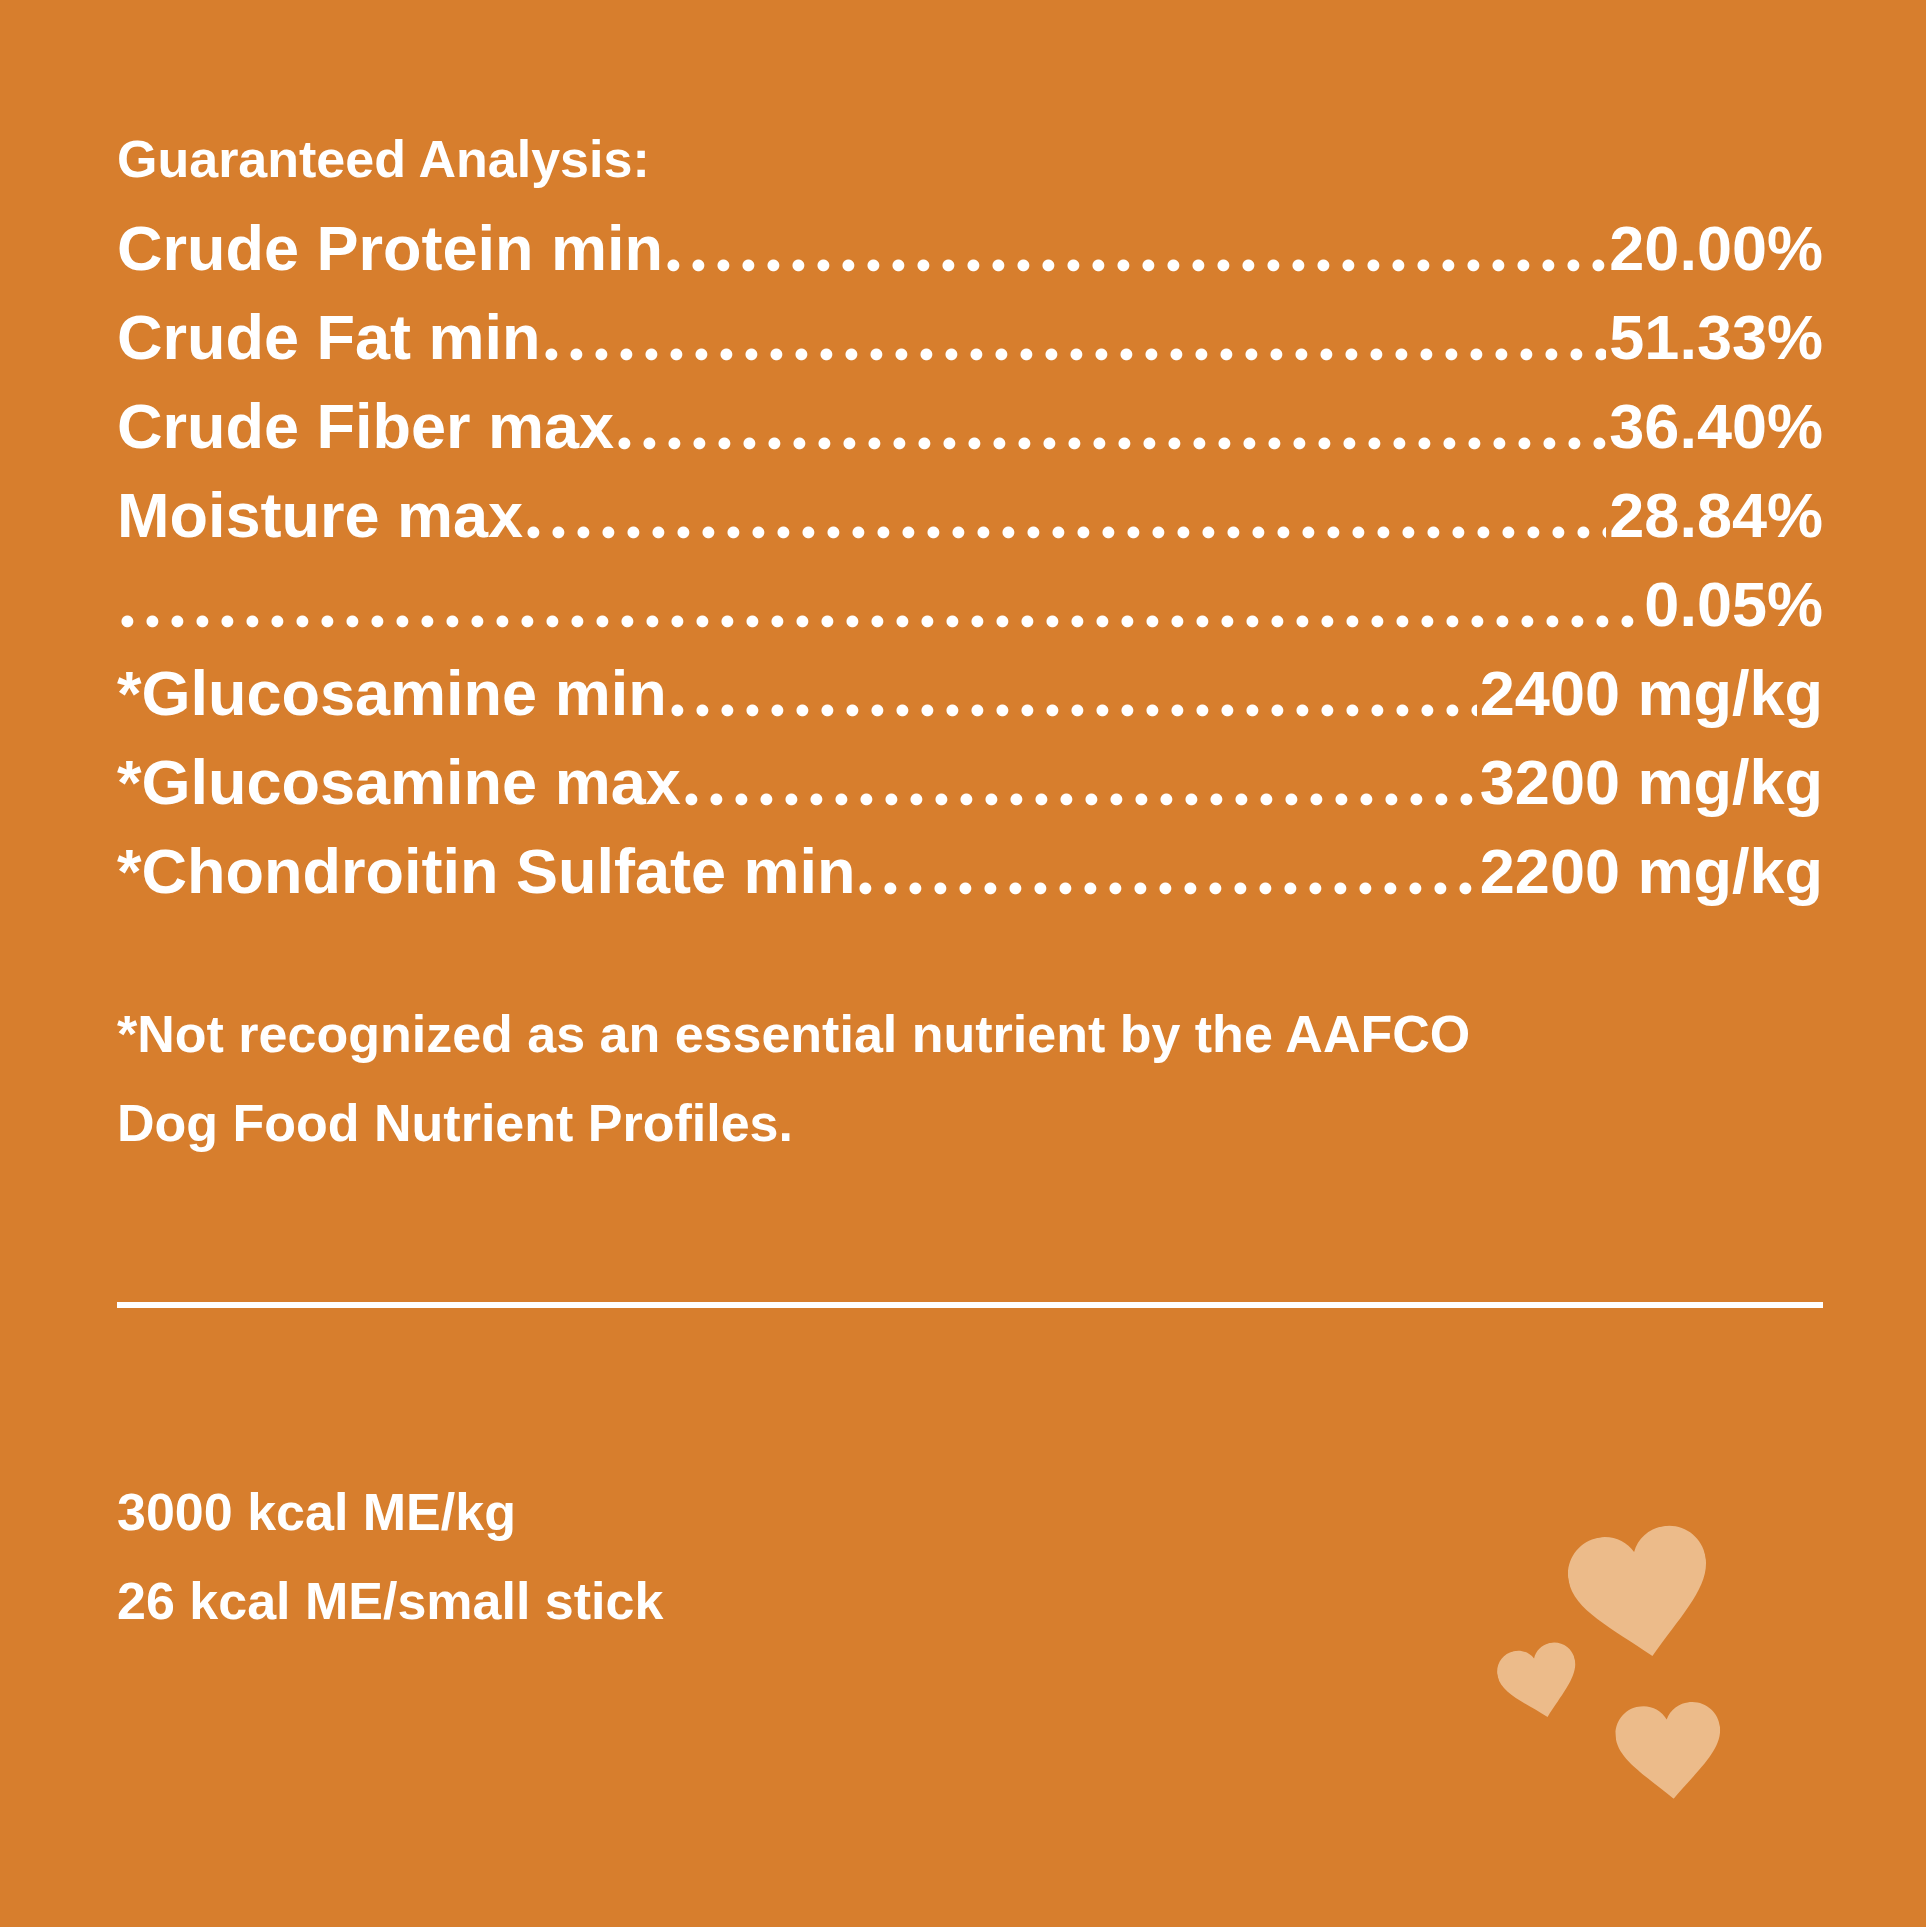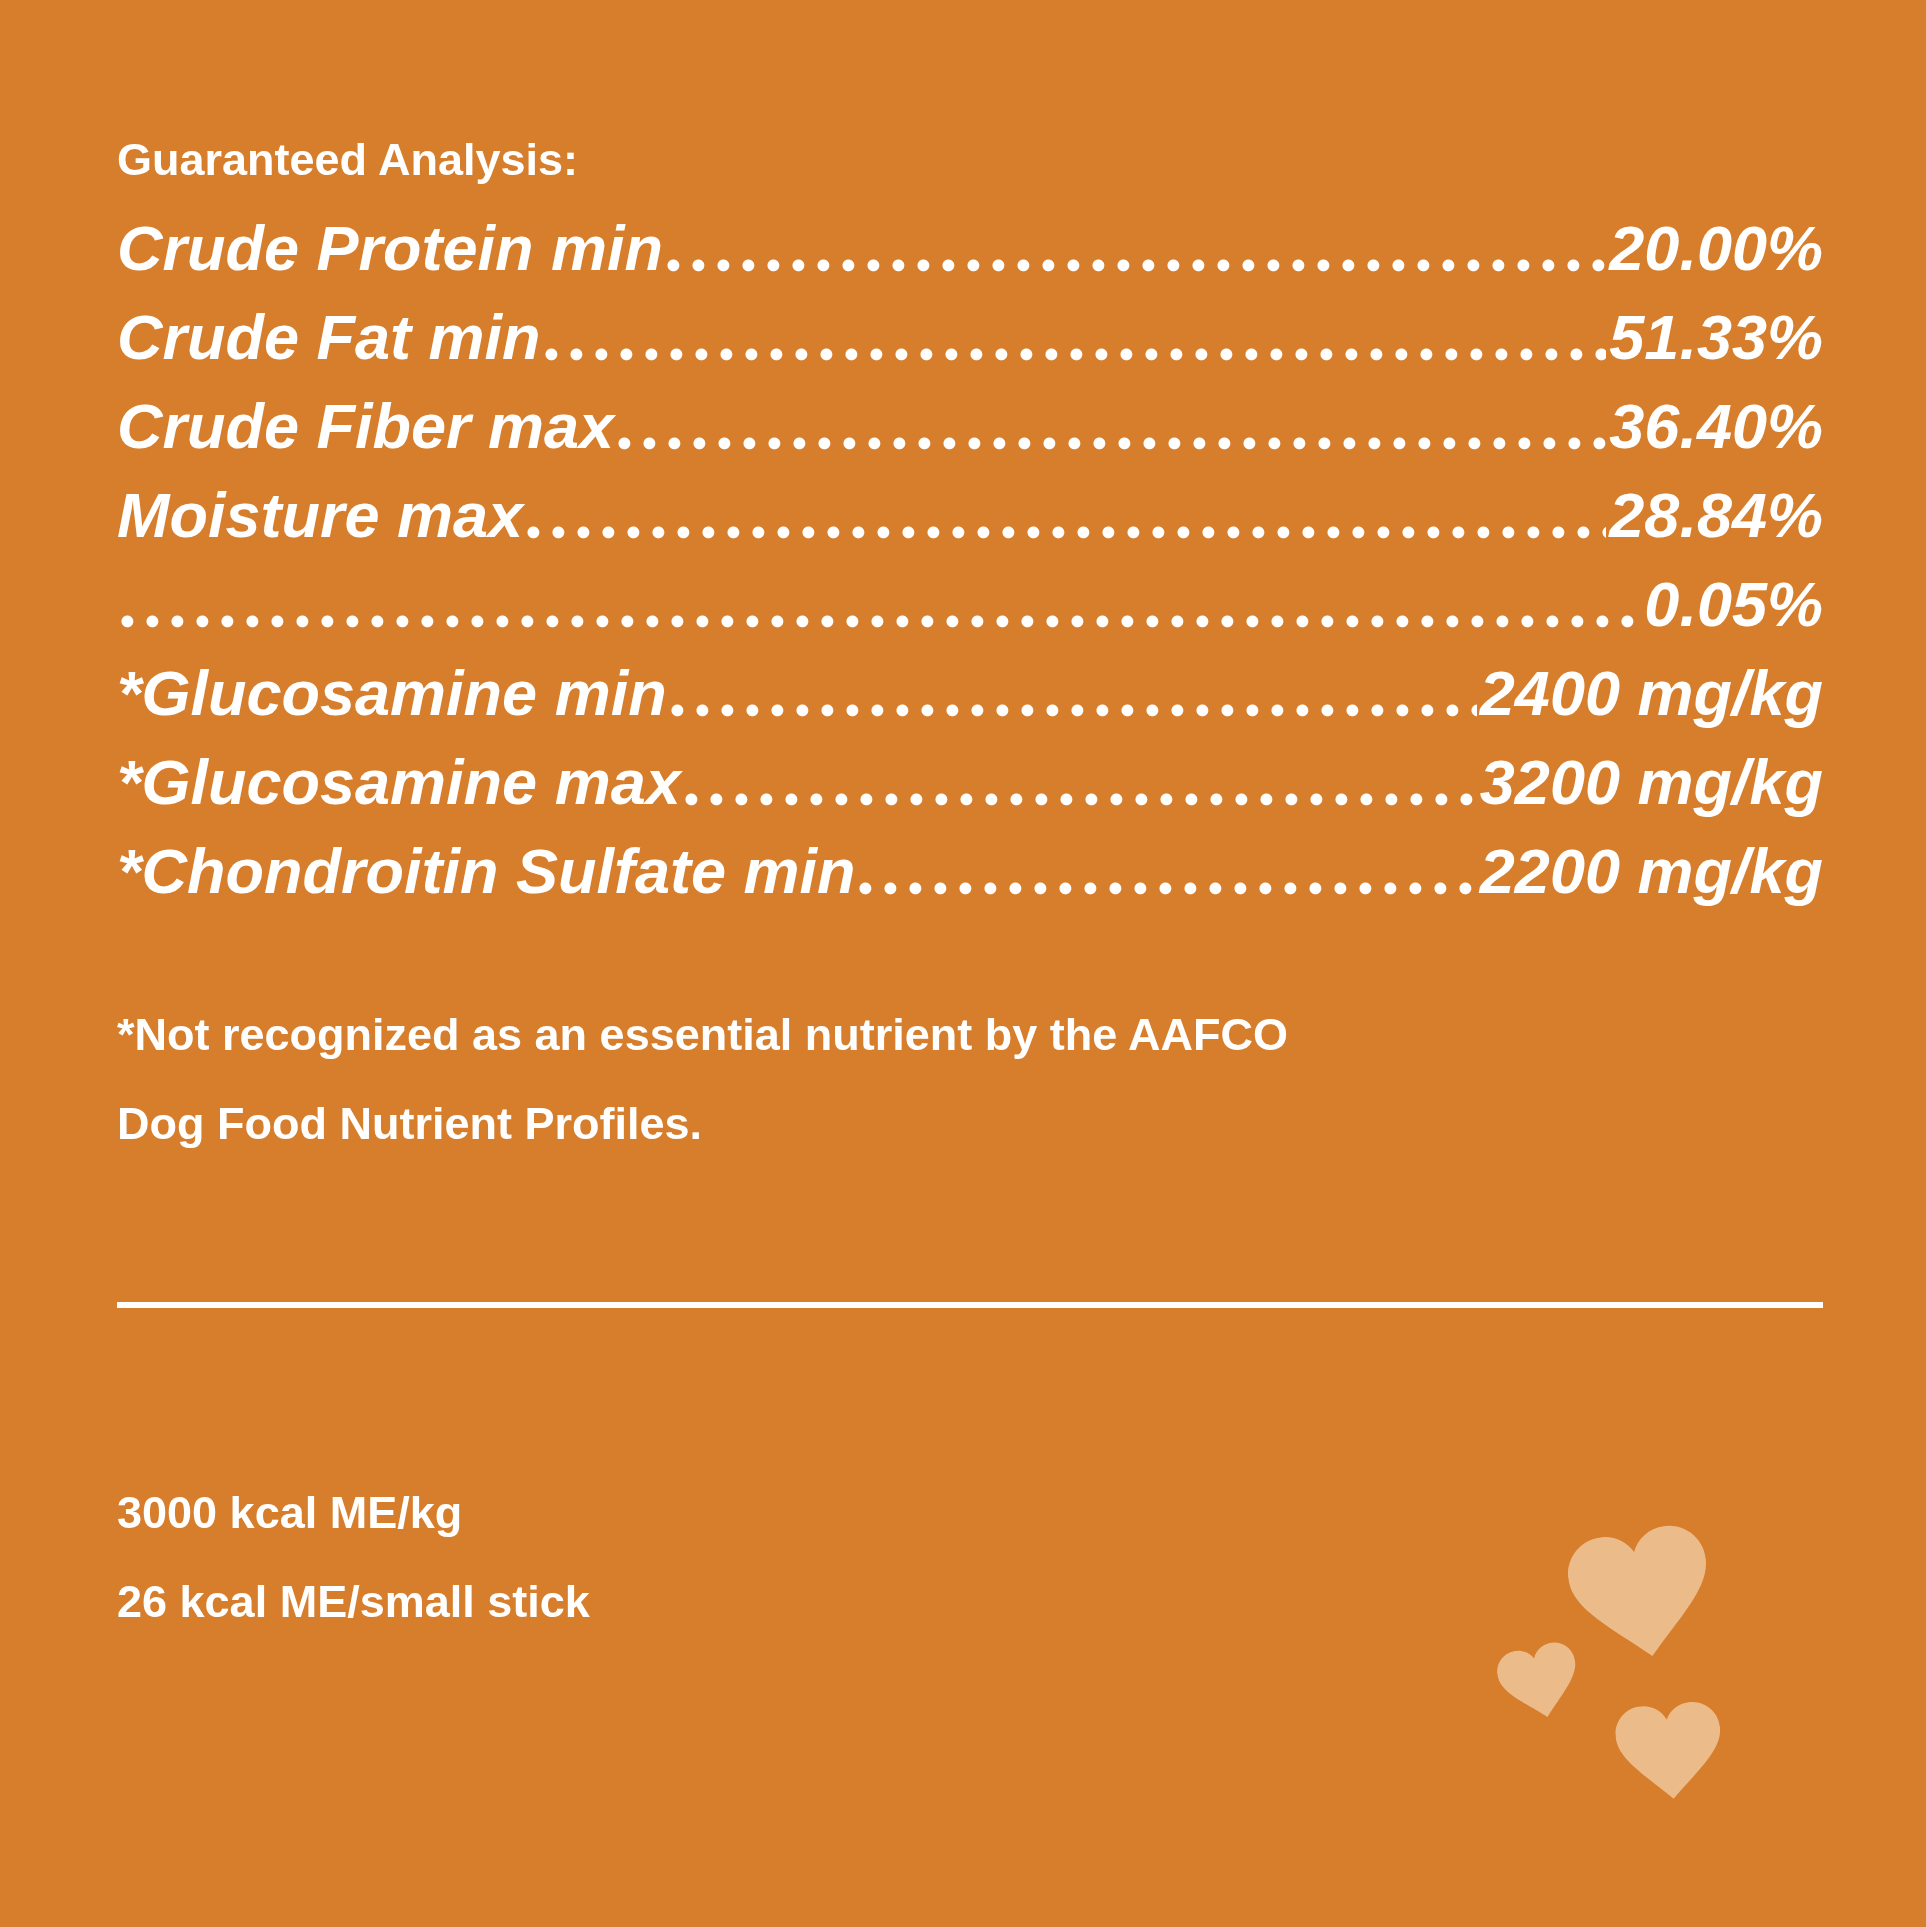--- a/index.html
+++ b/index.html
@@ -16,35 +16,34 @@
     overflow: hidden;
     position: relative;
   }
   .panel {
     position: absolute;
     left: 0; top: 0; right: 0; bottom: 0;
     padding: 115px 104px 0 117px;
     box-sizing: border-box;
   }
   .line {
-    font-size: 45px;
+    font-size: 52px;
     line-height: 89px;
     white-space: nowrap;
   }
   .ga-row {
     display: flex;
     align-items: stretch;
   }
   .ga-row .lbl,
   .ga-row .val {
     font-size: 63px;
     line-height: 89px;
     white-space: nowrap;
     flex: 0 0 auto;
-    font-style: italic;
   }
   .leader {
     flex: 1 1 auto;
     align-self: flex-end;
     height: 13px;
     margin: 0 3px 21px 4px;
     background-image: radial-gradient(circle at 6.4px 6.4px, #ffffff 5.4px, rgba(255,255,255,0) 6.4px);
     background-size: 25px 13px;
     background-repeat: repeat-x;
     background-position: left bottom;

